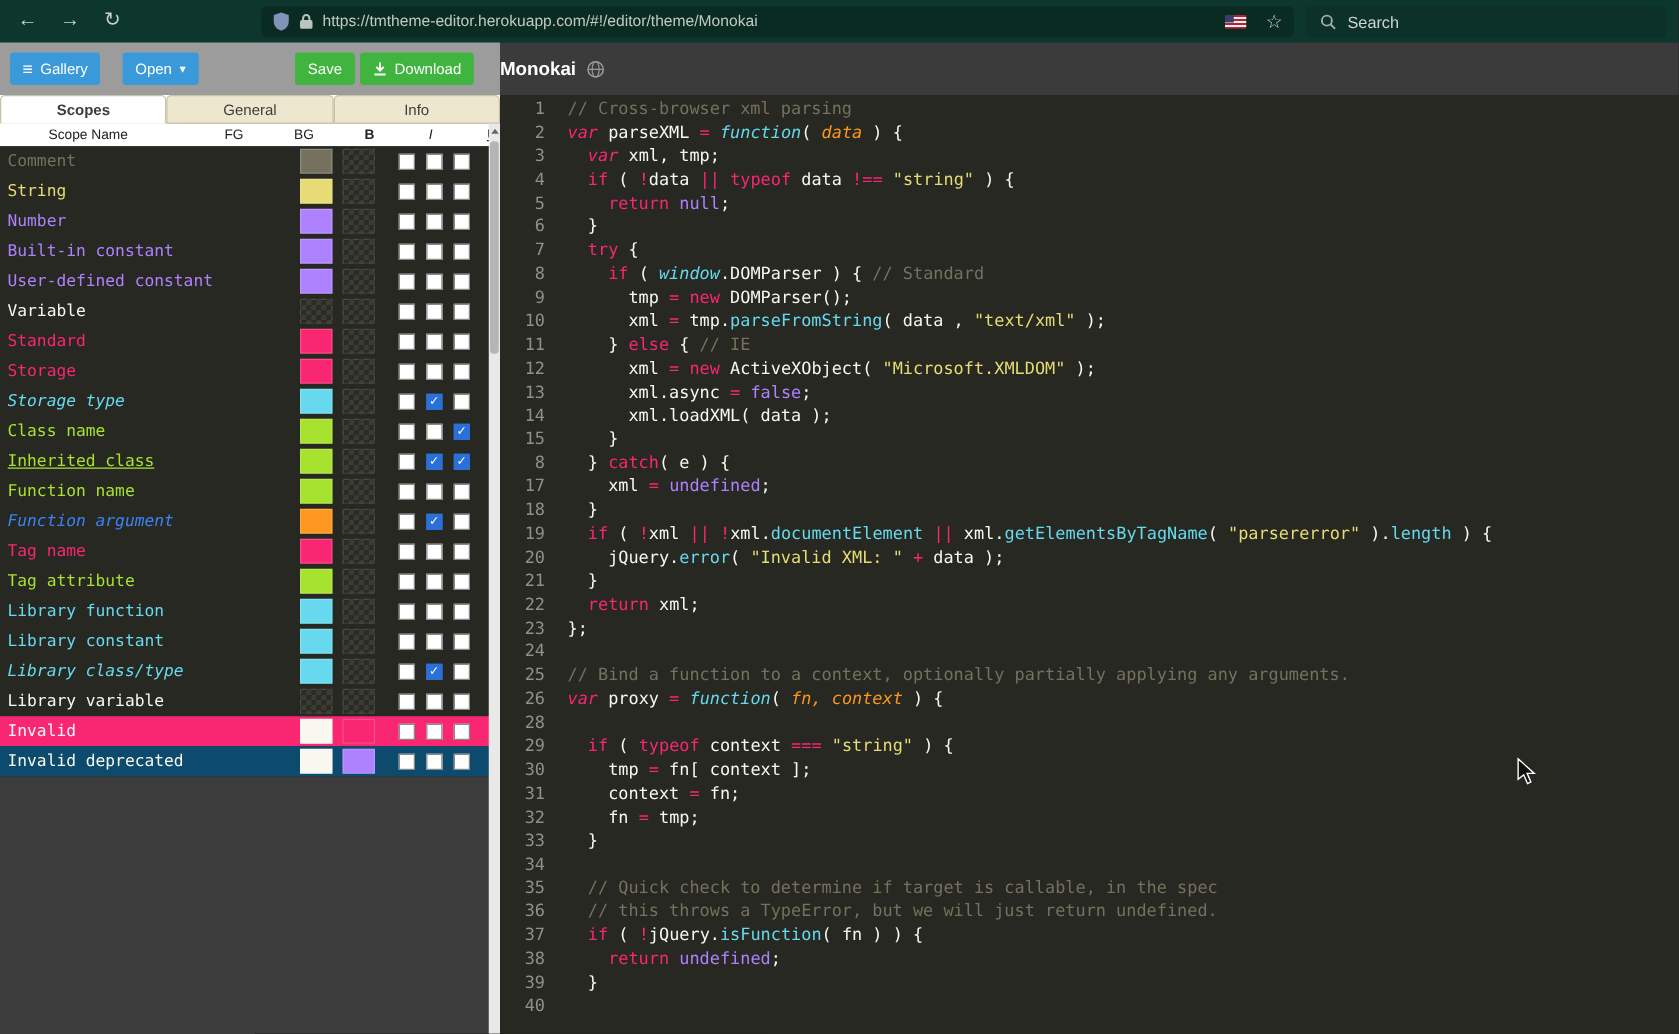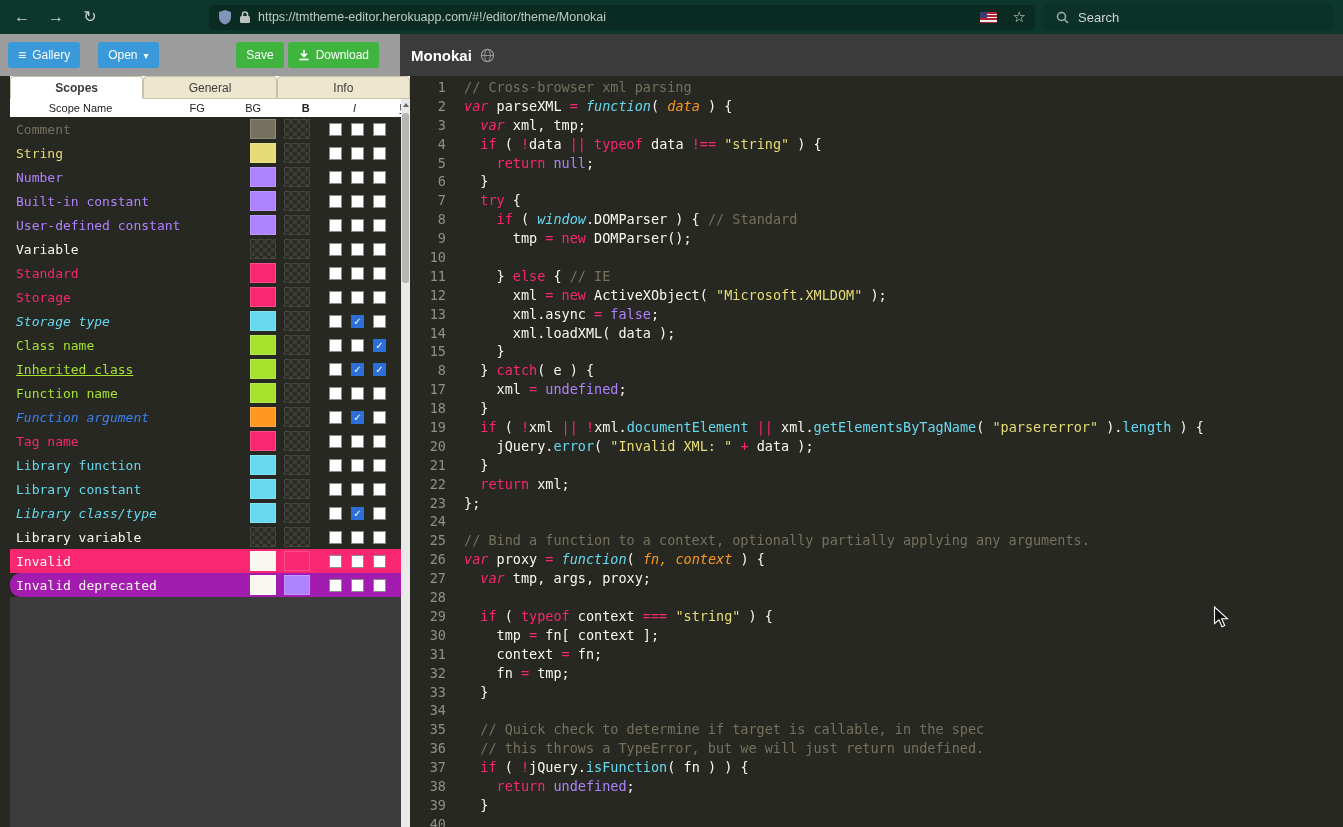--- a/index.html
+++ b/index.html
@@ -23,25 +23,25 @@
   .app-toolbar { height:42px; display:flex; }
   .toolbar-left { width:400px; background:#9c9c9c; display:flex; align-items:center; padding:0 8px; }
   .btn { border:none; border-radius:3px; color:#fff; font-size:12px; height:26px; padding:0 10px;
          display:inline-flex; align-items:center; gap:6px; font-family:inherit; cursor:pointer; white-space:nowrap; }
   .btn-blue { background:#3a99d9; }
   .btn-green { background:#3fb53f; }
   .btn-open { margin-left:18px; }
   .right-group { margin-left:auto; margin-right:13px; display:flex; gap:4px; }
   .hamburger { font-size:14px; font-weight:bold; }
   .caret { font-size:10px; }
-  .toolbar-right { flex:1; background:#3b3b3b; display:flex; align-items:center; gap:8px; padding-left:11px; }
+  .toolbar-right { flex:1; background:#3b3b3b; display:flex; align-items:center; gap:8px; }
   .theme-title { color:#fff; font-weight:bold; font-size:15px; }
 
   
-  .main { display:flex; height:751px;padding-left:10px; }
+  .main { display:flex; height:751px; }
   .left-panel { width:400px; background:#3c3c3c; position:relative; flex-shrink:0; }
   .tabs { display:flex; height:23px; background:#fff; }
   .tab { flex:1; display:flex; align-items:center; justify-content:center; font-size:12px; color:#3c3c3c;
          background:#eee7cf; border:1px solid #c9c2a6; border-top-left-radius:4px; border-top-right-radius:4px; cursor:pointer; }
   .tab.active { background:#fff; border-bottom-color:#fff; font-weight:bold; }
   .table-header { height:18px; background:#fff; display:flex; align-items:center; font-size:11px; color:#222;gap:36px; }
   .th-name { width:240px; text-align:center; }
   .th-fg { width:34px; text-align:center; }
   .th-bg { width:34px; text-align:center; }
   .th-b { width:22px; text-align:center; font-weight:bold; }
@@ -275,20 +275,28 @@
           </div>
           <div class="scope-row">
             <span class="scope-name" style="color: rgb(249, 38, 114);">Tag name</span>
             <span class="swatch" style="background: rgb(249, 38, 114);"></span>
             <span class="swatch checker"></span>
             <span class="cb first"></span>
             <span class="cb"></span>
             <span class="cb"></span>
           </div>
           <div class="scope-row">
+            <span class="scope-name" style="color: rgb(166, 226, 46);">Tag attribute</span>
+            <span class="swatch" style="background: rgb(166, 226, 46);"></span>
+            <span class="swatch checker"></span>
+            <span class="cb first"></span>
+            <span class="cb"></span>
+            <span class="cb"></span>
+          </div>
+          <div class="scope-row">
             <span class="scope-name" style="color: rgb(102, 217, 239);">Library function</span>
             <span class="swatch" style="background: rgb(102, 217, 239);"></span>
             <span class="swatch checker"></span>
             <span class="cb first"></span>
             <span class="cb"></span>
             <span class="cb"></span>
           </div>
           <div class="scope-row">
             <span class="scope-name" style="color: rgb(102, 217, 239);">Library constant</span>
             <span class="swatch" style="background: rgb(102, 217, 239);"></span>
@@ -314,21 +322,21 @@
             <span class="cb"></span>
           </div>
           <div class="scope-row" style="background: rgb(249, 38, 114);">
             <span class="scope-name" style="color: rgb(248, 248, 240);">Invalid</span>
             <span class="swatch" style="background: rgb(248, 248, 240);"></span>
             <span class="swatch" style="background: rgb(249, 38, 114);"></span>
             <span class="cb first"></span>
             <span class="cb"></span>
             <span class="cb"></span>
           </div>
-          <div class="scope-row" style="background: #a21caf; border-radius: 11px;">
+          <div class="scope-row" style="background: #0c4a6e;">
             <span class="scope-name" style="color: rgb(248, 248, 240);">Invalid deprecated</span>
             <span class="swatch" style="background: rgb(248, 248, 240);"></span>
             <span class="swatch" style="background: rgb(174, 129, 255);"></span>
             <span class="cb first"></span>
             <span class="cb"></span>
             <span class="cb"></span>
           </div>
         </div>
       <div class="panel-scrollbar">
         <div class="sb-up">
@@ -342,38 +350,37 @@
       <div id="code-lines">
           <div class="code-line"><span class="line-num">1</span><span class="line-content"><span class="tk-c">// Cross-browser xml parsing</span></span></div>
           <div class="code-line"><span class="line-num">2</span><span class="line-content"><span class="tk-s">var</span><span class="tk-p"> parseXML </span><span class="tk-k">=</span><span class="tk-p"> </span><span class="tk-f">function</span><span class="tk-p">( </span><span class="tk-a">data</span><span class="tk-p"> ) {</span></span></div>
           <div class="code-line"><span class="line-num">3</span><span class="line-content"><span class="tk-p">  </span><span class="tk-s">var</span><span class="tk-p"> xml, tmp;</span></span></div>
           <div class="code-line"><span class="line-num">4</span><span class="line-content"><span class="tk-p">  </span><span class="tk-k">if</span><span class="tk-p"> ( </span><span class="tk-k">!</span><span class="tk-p">data </span><span class="tk-k">||</span><span class="tk-p"> </span><span class="tk-k">typeof</span><span class="tk-p"> data </span><span class="tk-k">!==</span><span class="tk-p"> </span><span class="tk-str">"string"</span><span class="tk-p"> ) {</span></span></div>
           <div class="code-line"><span class="line-num">5</span><span class="line-content"><span class="tk-p">    </span><span class="tk-k">return</span><span class="tk-p"> </span><span class="tk-n">null</span><span class="tk-p">;</span></span></div>
           <div class="code-line"><span class="line-num">6</span><span class="line-content"><span class="tk-p">  }</span></span></div>
           <div class="code-line"><span class="line-num">7</span><span class="line-content"><span class="tk-p">  </span><span class="tk-k">try</span><span class="tk-p"> {</span></span></div>
           <div class="code-line"><span class="line-num">8</span><span class="line-content"><span class="tk-p">    </span><span class="tk-k">if</span><span class="tk-p"> ( </span><span class="tk-f">window</span><span class="tk-p">.DOMParser ) { </span><span class="tk-c">// Standard</span></span></div>
           <div class="code-line"><span class="line-num">9</span><span class="line-content"><span class="tk-p">      tmp </span><span class="tk-k">=</span><span class="tk-p"> </span><span class="tk-k">new</span><span class="tk-p"> DOMParser();</span></span></div>
-          <div class="code-line"><span class="line-num">10</span></div>
+          <div class="code-line"><span class="line-num">10</span><span class="line-content"><span class="tk-p">      xml </span><span class="tk-k">=</span><span class="tk-p"> tmp.</span><span class="tk-l">parseFromString</span><span class="tk-p">( data , </span><span class="tk-str">"text/xml"</span><span class="tk-p"> );</span></span></div>
           <div class="code-line"><span class="line-num">11</span><span class="line-content"><span class="tk-p">    } </span><span class="tk-k">else</span><span class="tk-p"> { </span><span class="tk-c">// IE</span></span></div>
           <div class="code-line"><span class="line-num">12</span><span class="line-content"><span class="tk-p">      xml </span><span class="tk-k">=</span><span class="tk-p"> </span><span class="tk-k">new</span><span class="tk-p"> ActiveXObject( </span><span class="tk-str">"Microsoft.XMLDOM"</span><span class="tk-p"> );</span></span></div>
           <div class="code-line"><span class="line-num">13</span><span class="line-content"><span class="tk-p">      xml.async </span><span class="tk-k">=</span><span class="tk-p"> </span><span class="tk-n">false</span><span class="tk-p">;</span></span></div>
           <div class="code-line"><span class="line-num">14</span><span class="line-content"><span class="tk-p">      xml.loadXML( data );</span></span></div>
           <div class="code-line"><span class="line-num">15</span><span class="line-content"><span class="tk-p">    }</span></span></div>
           <div class="code-line"><span class="line-num">8</span><span class="line-content"><span class="tk-p">  } </span><span class="tk-k">catch</span><span class="tk-p">( e ) {</span></span></div>
           <div class="code-line"><span class="line-num">17</span><span class="line-content"><span class="tk-p">    xml </span><span class="tk-k">=</span><span class="tk-p"> </span><span class="tk-n">undefined</span><span class="tk-p">;</span></span></div>
           <div class="code-line"><span class="line-num">18</span><span class="line-content"><span class="tk-p">  }</span></span></div>
           <div class="code-line"><span class="line-num">19</span><span class="line-content"><span class="tk-p">  </span><span class="tk-k">if</span><span class="tk-p"> ( </span><span class="tk-k">!</span><span class="tk-p">xml </span><span class="tk-k">||</span><span class="tk-p"> </span><span class="tk-k">!</span><span class="tk-p">xml.</span><span class="tk-l">documentElement</span><span class="tk-p"> </span><span class="tk-k">||</span><span class="tk-p"> xml.</span><span class="tk-l">getElementsByTagName</span><span class="tk-p">( </span><span class="tk-str">"parsererror"</span><span class="tk-p"> ).</span><span class="tk-l">length</span><span class="tk-p"> ) {</span></span></div>
           <div class="code-line"><span class="line-num">20</span><span class="line-content"><span class="tk-p">    jQuery.</span><span class="tk-l">error</span><span class="tk-p">( </span><span class="tk-str">"Invalid XML: "</span><span class="tk-p"> </span><span class="tk-k">+</span><span class="tk-p"> data );</span></span></div>
           <div class="code-line"><span class="line-num">21</span><span class="line-content"><span class="tk-p">  }</span></span></div>
           <div class="code-line"><span class="line-num">22</span><span class="line-content"><span class="tk-p">  </span><span class="tk-k">return</span><span class="tk-p"> xml;</span></span></div>
           <div class="code-line"><span class="line-num">23</span><span class="line-content"><span class="tk-p">};</span></span></div>
           <div class="code-line"><span class="line-num">24</span><span class="line-content"></span></div>
           <div class="code-line"><span class="line-num">25</span><span class="line-content"><span class="tk-c">// Bind a function to a context, optionally partially applying any arguments.</span></span></div>
           <div class="code-line"><span class="line-num">26</span><span class="line-content"><span class="tk-s">var</span><span class="tk-p"> proxy </span><span class="tk-k">=</span><span class="tk-p"> </span><span class="tk-f">function</span><span class="tk-p">( </span><span class="tk-a">fn, context</span><span class="tk-p"> ) {</span></span></div>
-          <div class="code-line"><span class="line-num">27</span><span class="line-content"><span class="tk-p">  </span><span class="tk-s">var</span><span class="tk-p"> tmp, args, proxy;</span></span></div>
           <div class="code-line"><span class="line-num">28</span><span class="line-content"></span></div>
           <div class="code-line"><span class="line-num">29</span><span class="line-content"><span class="tk-p">  </span><span class="tk-k">if</span><span class="tk-p"> ( </span><span class="tk-k">typeof</span><span class="tk-p"> context </span><span class="tk-k">===</span><span class="tk-p"> </span><span class="tk-str">"string"</span><span class="tk-p"> ) {</span></span></div>
           <div class="code-line"><span class="line-num">30</span><span class="line-content"><span class="tk-p">    tmp </span><span class="tk-k">=</span><span class="tk-p"> fn[ context ];</span></span></div>
           <div class="code-line"><span class="line-num">31</span><span class="line-content"><span class="tk-p">    context </span><span class="tk-k">=</span><span class="tk-p"> fn;</span></span></div>
           <div class="code-line"><span class="line-num">32</span><span class="line-content"><span class="tk-p">    fn </span><span class="tk-k">=</span><span class="tk-p"> tmp;</span></span></div>
           <div class="code-line"><span class="line-num">33</span><span class="line-content"><span class="tk-p">  }</span></span></div>
           <div class="code-line"><span class="line-num">34</span><span class="line-content"></span></div>
           <div class="code-line"><span class="line-num">35</span><span class="line-content"><span class="tk-c">  // Quick check to determine if target is callable, in the spec</span></span></div>
           <div class="code-line"><span class="line-num">36</span><span class="line-content"><span class="tk-c">  // this throws a TypeError, but we will just return undefined.</span></span></div>
           <div class="code-line"><span class="line-num">37</span><span class="line-content"><span class="tk-p">  </span><span class="tk-k">if</span><span class="tk-p"> ( </span><span class="tk-k">!</span><span class="tk-p">jQuery.</span><span class="tk-l">isFunction</span><span class="tk-p">( fn ) ) {</span></span></div>

